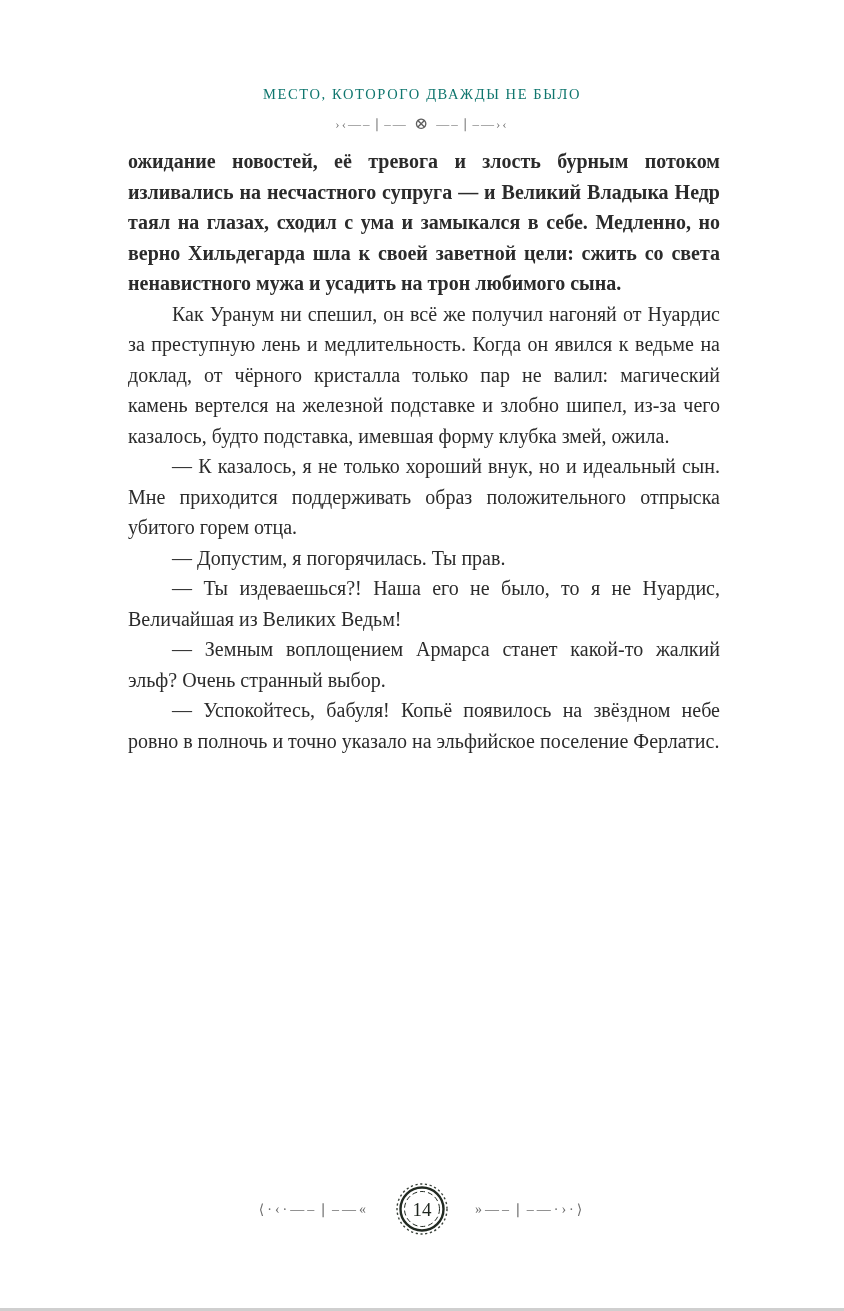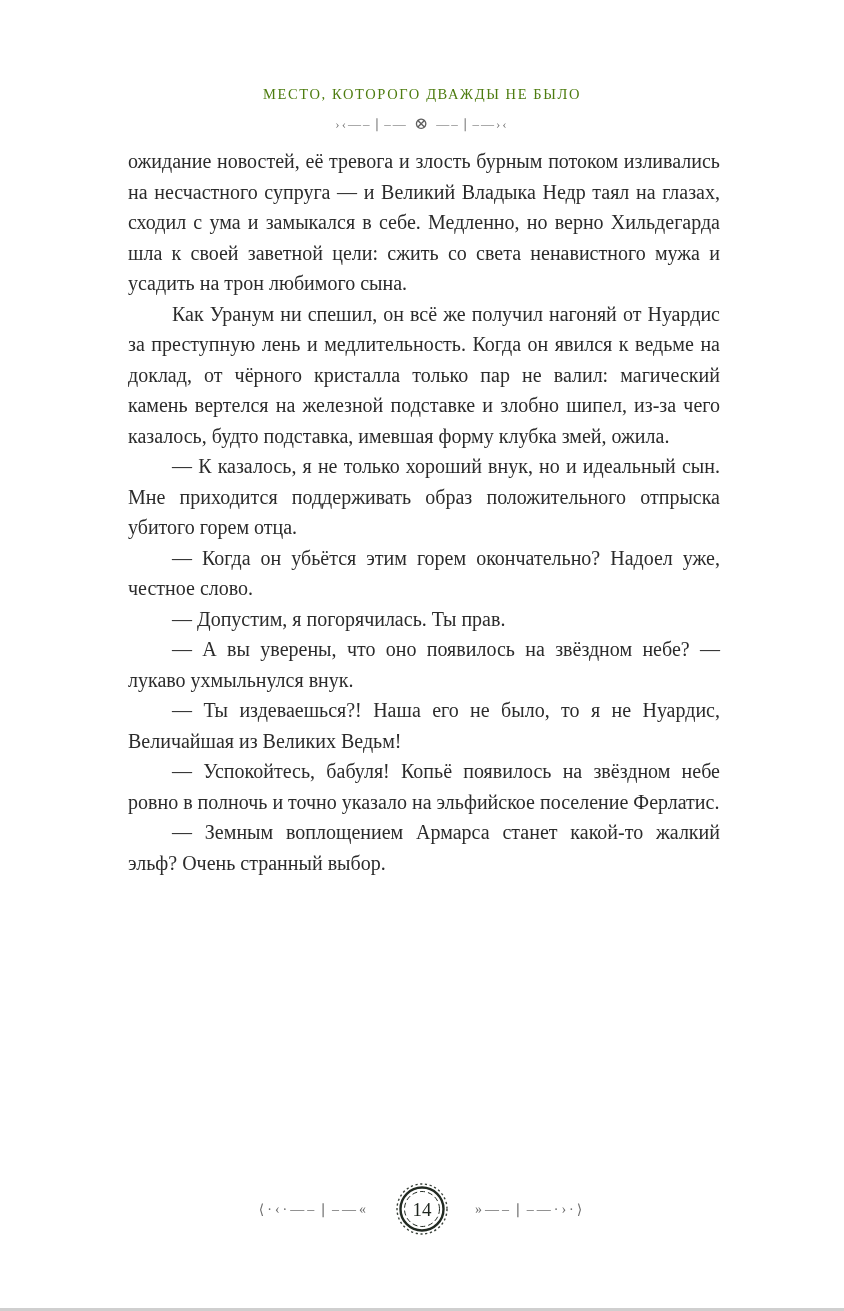--- a/index.html
+++ b/index.html
@@ -19,21 +19,21 @@
   .running-head {
     position: absolute;
     top: 86px;
     left: 0;
     width: 100%;
     text-align: center;
   }
   .header-title {
     font-size: 14.5px;
     letter-spacing: 1.6px;
-    color: #4d7c0f;
+    color: #0f766e;
     font-variant: small-caps;
     text-transform: uppercase;
   }
   .divider {
     margin-top: 12px;
     color: #7c7c7c;
     font-size: 13px;
     letter-spacing: 2px;
     display: flex;
     justify-content: center;
@@ -53,21 +53,21 @@
     left: 128px;
     width: 592px;
   }
   .body-text p {
     margin: 0;
     font-size: 20px;
     line-height: 30.5px;
     text-align: justify;
     text-indent: 2.2em;
   }
-  .body-text p.no-indent { text-indent: 0; }
+  .body-text p.no-indent { text-indent: 0; font-weight: bold; }
   
   .page-footer {
     position: absolute;
     bottom: 72px;
     left: 0;
     width: 100%;
     display: flex;
     justify-content: center;
     align-items: center;
     gap: 26px;
@@ -97,26 +97,24 @@
       <span>›‹—–❘–—</span>
       <span class="orn-center">⊗</span>
       <span>—–❘–—›‹</span>
     </div>
   </header>
 
   <main class="body-text">
     <p class="no-indent">ожидание новостей, её тревога и злость бурным потоком изливались на несчастного супруга — и Великий Владыка Недр таял на глазах, сходил с ума и замыкался в себе. Медленно, но верно Хильдегарда шла к своей заветной цели: сжить со света ненавистного мужа и усадить на трон любимого сына.</p>
     <p>Как Уранум ни спешил, он всё же получил нагоняй от Нуардис за преступную лень и медлительность. Когда он явился к ведьме на доклад, от чёрного кристалла только пар не валил: магический камень вертелся на железной подставке и злобно шипел, из-за чего казалось, будто подставка, имевшая форму клубка змей, ожила.</p>
     <p>— К казалось, я не только хороший внук, но и идеальный сын. Мне приходится поддерживать образ положительного отпрыска убитого горем отца.</p>
-    <p>— Когда он убьётся этим горем окончательно? Надоел уже, честное слово.</p>
     <p>— Допустим, я погорячилась. Ты прав.</p>
-    <p>— А вы уверены, что оно появилось на звёздном небе? — лукаво ухмыльнулся внук.</p>
     <p>— Ты издеваешься?! Наша его не было, то я не Нуардис, Величайшая из Великих Ведьм!</p>
+    <p>— Земным воплощением Армарса станет какой-то жалкий эльф? Очень странный выбор.</p>
     <p>— Успокойтесь, бабуля! Копьё появилось на звёздном небе ровно в полночь и точно указало на эльфийское поселение Ферлатис.</p>
-    <p>— Земным воплощением Армарса станет какой-то жалкий эльф? Очень странный выбор.</p>
   </main>
 
   <footer class="page-footer">
     <span class="footer-ornament">⟨·‹·—–❘–—«</span>
 
     <svg class="emblem" width="54" height="54" viewBox="0 0 54 54">
       <circle cx="27" cy="27" r="25" fill="none" stroke="#3a423a" stroke-width="1.4" stroke-dasharray="2.2 2.6"></circle>
       <circle cx="27" cy="27" r="21.5" fill="none" stroke="#222a22" stroke-width="2.4"></circle>
       <circle cx="27" cy="27" r="17.5" fill="none" stroke="#222a22" stroke-width="1" stroke-dasharray="5 3"></circle>
       <text x="27" y="33.5" text-anchor="middle">14</text>

